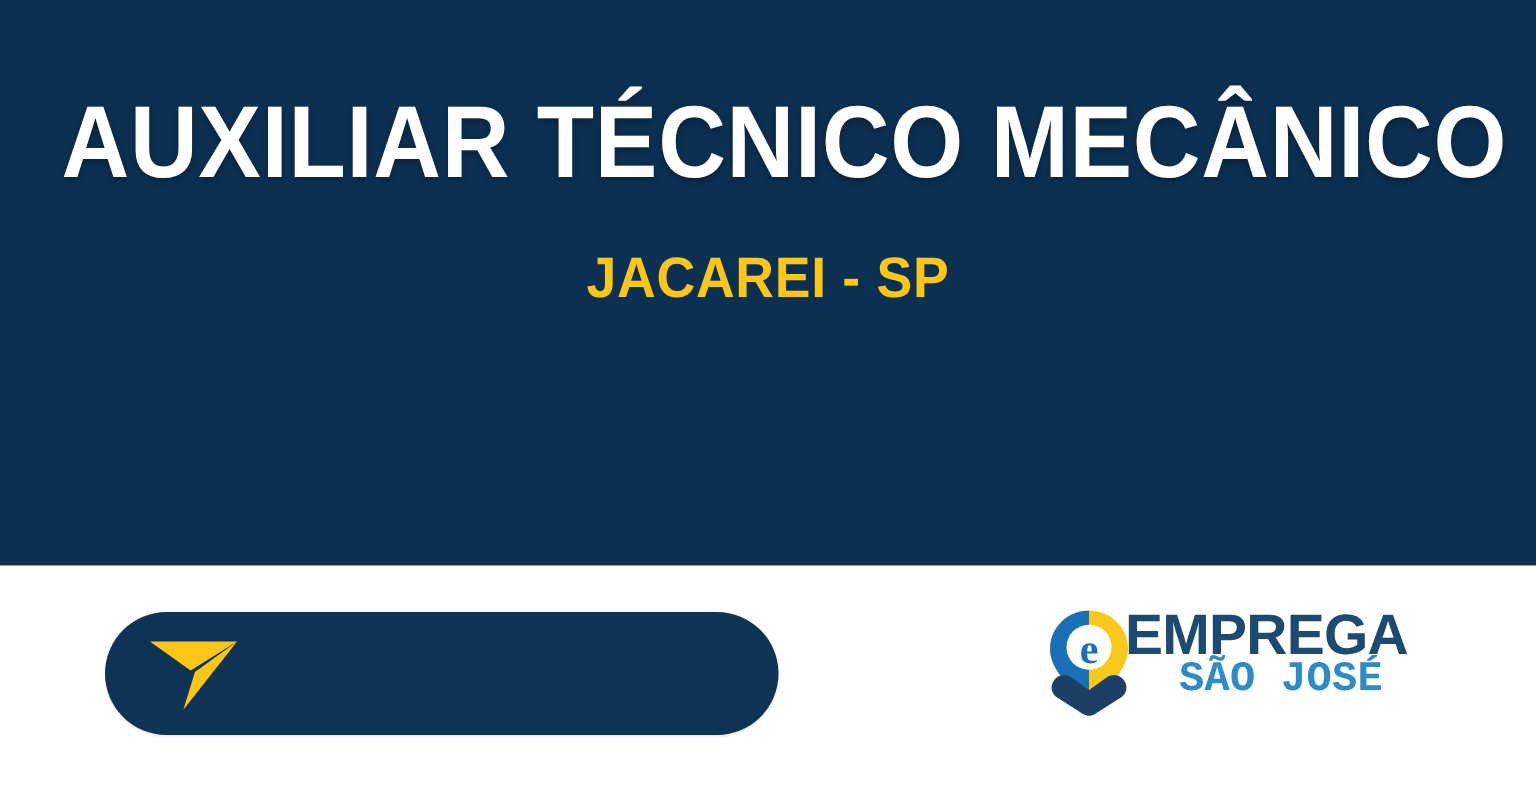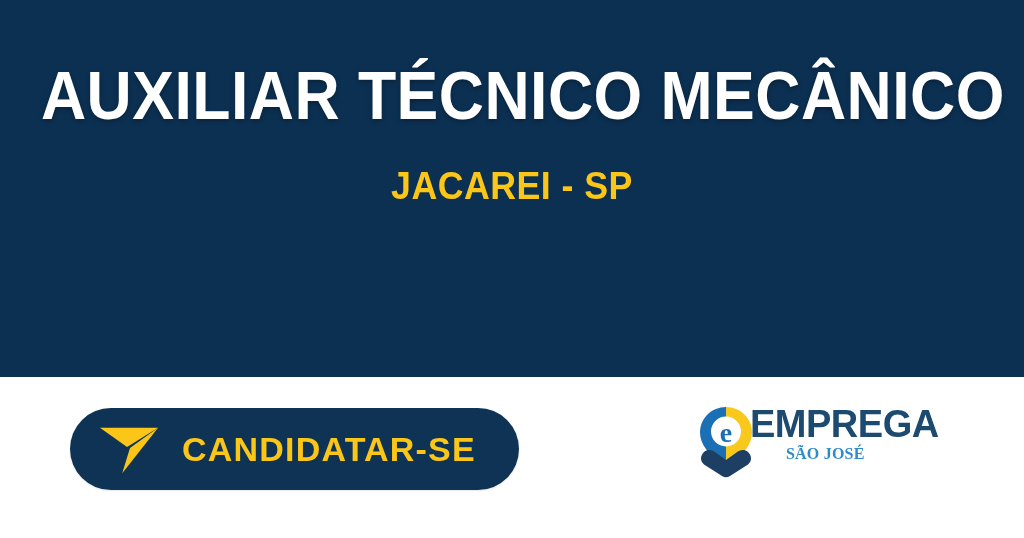--- a/index.html
+++ b/index.html
@@ -145,23 +145,23 @@
     font-size: 38px;
     line-height: 40px;
     letter-spacing: -0.5px;
     white-space: nowrap;
   }
   .brand-sub {
     position: absolute;
     left: 36px;
     top: 37px;
     color: #2d8bc8;
-    font-family: Liberation Serif, serif;
-    font-weight: bold;
-    font-size: 16px;
+    font-family: Liberation Mono, monospace;
+    font-weight: bold;
+    font-size: 28px;
     line-height: 26px;
     letter-spacing: 0.2px;
     white-space: nowrap;
   }
 </style>
 </head>
 <body>
 
 <div id="page">
 
@@ -172,21 +172,20 @@
 
   <div class="footer">
 
     <button class="apply-button">
       <svg class="apply-icon" viewBox="0 0 64 64">
 
         <path d="M2 10 L62 10 L30 30 Z" fill="#fbc618"></path>
 
         <path d="M62 10 L33 31 L25 57 Z" fill="#fbc618"></path>
       </svg>
-      <span class="apply-label">CANDIDATAR-SE</span>
     </button>
 
     <div class="brand-logo">
       <svg class="brand-pin" viewBox="0 0 56 72">
 
         <path d="M28 1 C13.6 1 2 12.4 2 26.4 C2 38 10 48.5 28 62 C28 62 28 1 28 1 Z" fill="#1a6fb5"></path>
         <path d="M28 1 C42.4 1 54 12.4 54 26.4 C54 38 46 48.5 28 62 C28 62 28 1 28 1 Z" fill="#f9c81d"></path>
 
         <circle cx="28" cy="25.5" r="15" fill="#ffffff"></circle>
 

